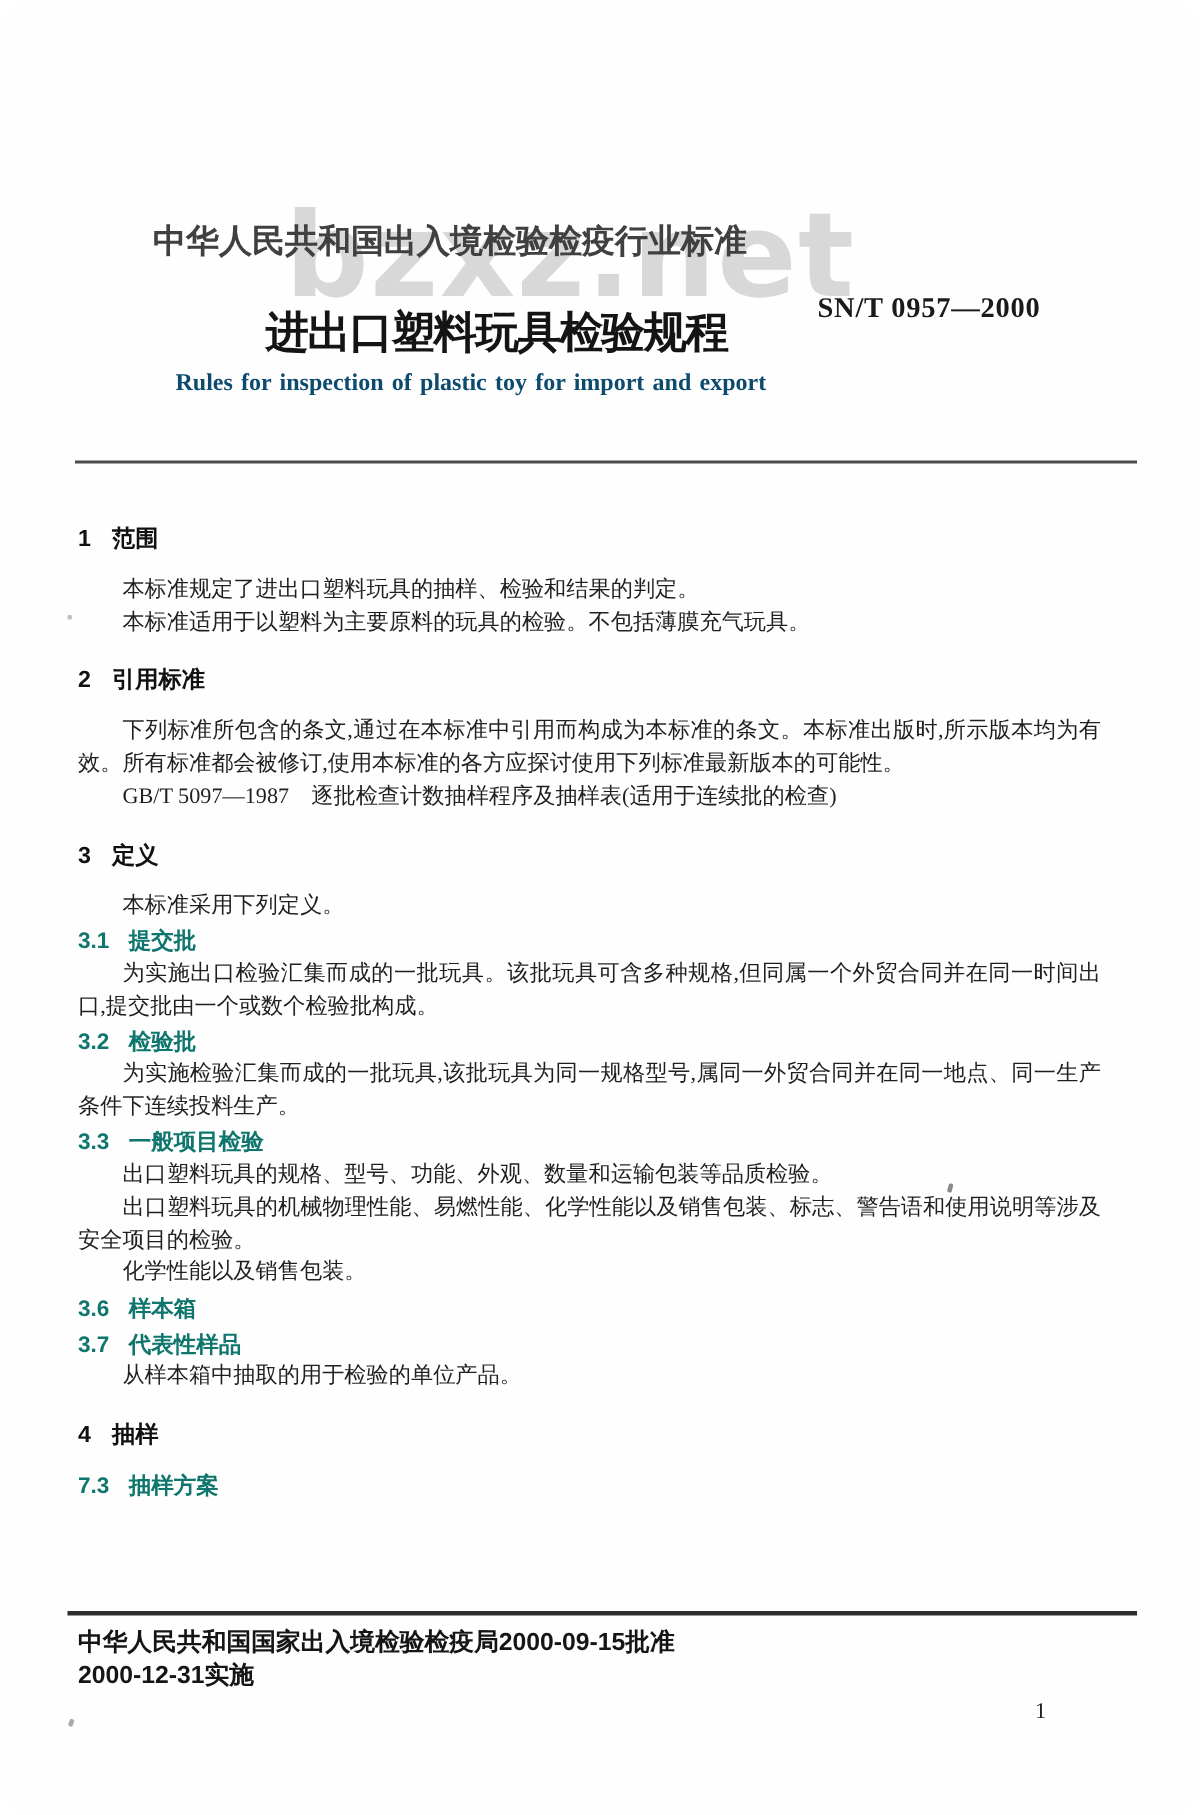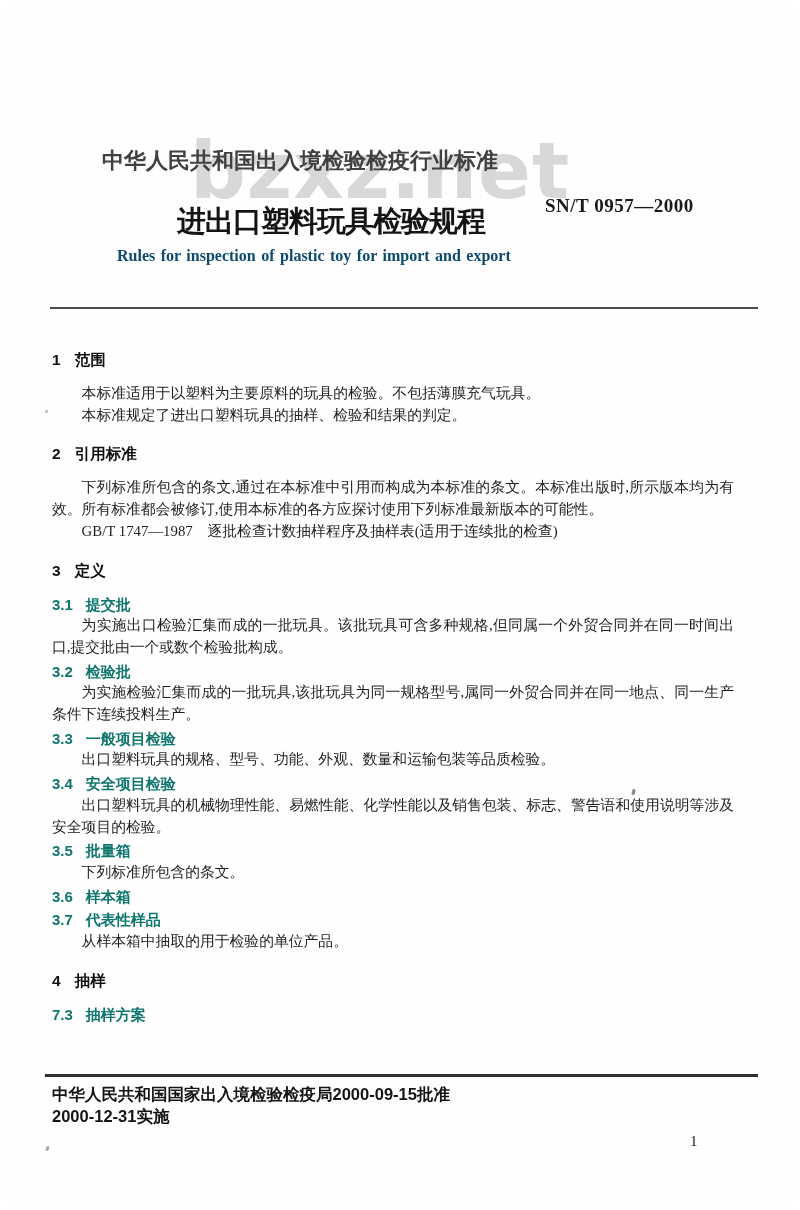--- a/index.html
+++ b/index.html
@@ -81,57 +81,50 @@
   <div class="doc-title">进出口塑料玩具检验规程</div>
   <div class="doc-subtitle">Rules for inspection of plastic toy for import and export</div>
 
   <div class="rule rule-top"></div>
 
   <main class="content" id="content">
       <div class="chapter">
         <span class="num">1</span>
         <span class="ttl">范围</span>
       </div>
+      <p class="para">本标准规定了进出口塑料玩具的抽样、检验和结果的判定。</p>
       <p class="para">本标准适用于以塑料为主要原料的玩具的检验。不包括薄膜充气玩具。</p>
-      <p class="para">本标准规定了进出口塑料玩具的抽样、检验和结果的判定。</p>
       <div class="chapter">
         <span class="num">2</span>
         <span class="ttl">引用标准</span>
       </div>
       <p class="para">下列标准所包含的条文,通过在本标准中引用而构成为本标准的条文。本标准出版时,所示版本均为有效。所有标准都会被修订,使用本标准的各方应探讨使用下列标准最新版本的可能性。</p>
-      <p class="ref">GB/T 1747—1987　逐批检查计数抽样程序及抽样表(适用于连续批的检查)</p>
+      <p class="ref">GB/T 5097—1987　逐批检查计数抽样程序及抽样表(适用于连续批的检查)</p>
       <div class="chapter">
         <span class="num">3</span>
         <span class="ttl">定义</span>
       </div>
+      <p class="para">本标准采用下列定义。</p>
       <div class="clause">
         <span class="num">3.1</span>
         <span class="ttl">提交批</span>
       </div>
       <p class="para">为实施出口检验汇集而成的一批玩具。该批玩具可含多种规格,但同属一个外贸合同并在同一时间出口,提交批由一个或数个检验批构成。</p>
       <div class="clause">
         <span class="num">3.2</span>
         <span class="ttl">检验批</span>
       </div>
       <p class="para">为实施检验汇集而成的一批玩具,该批玩具为同一规格型号,属同一外贸合同并在同一地点、同一生产条件下连续投料生产。</p>
       <div class="clause">
         <span class="num">3.3</span>
         <span class="ttl">一般项目检验</span>
       </div>
       <p class="para">出口塑料玩具的规格、型号、功能、外观、数量和运输包装等品质检验。</p>
-      <div class="clause">
-        <span class="num">3.4</span>
-        <span class="ttl">安全项目检验</span>
-      </div>
       <p class="para">出口塑料玩具的机械物理性能、易燃性能、化学性能以及销售包装、标志、警告语和使用说明等涉及安全项目的检验。</p>
-      <div class="clause">
-        <span class="num">3.5</span>
-        <span class="ttl">批量箱</span>
-      </div>
-      <p class="para">下列标准所包含的条文。</p>
+      <p class="para">化学性能以及销售包装。</p>
       <div class="clause">
         <span class="num">3.6</span>
         <span class="ttl">样本箱</span>
       </div>
       <div class="clause">
         <span class="num">3.7</span>
         <span class="ttl">代表性样品</span>
       </div>
       <p class="para">从样本箱中抽取的用于检验的单位产品。</p>
       <div class="chapter">

